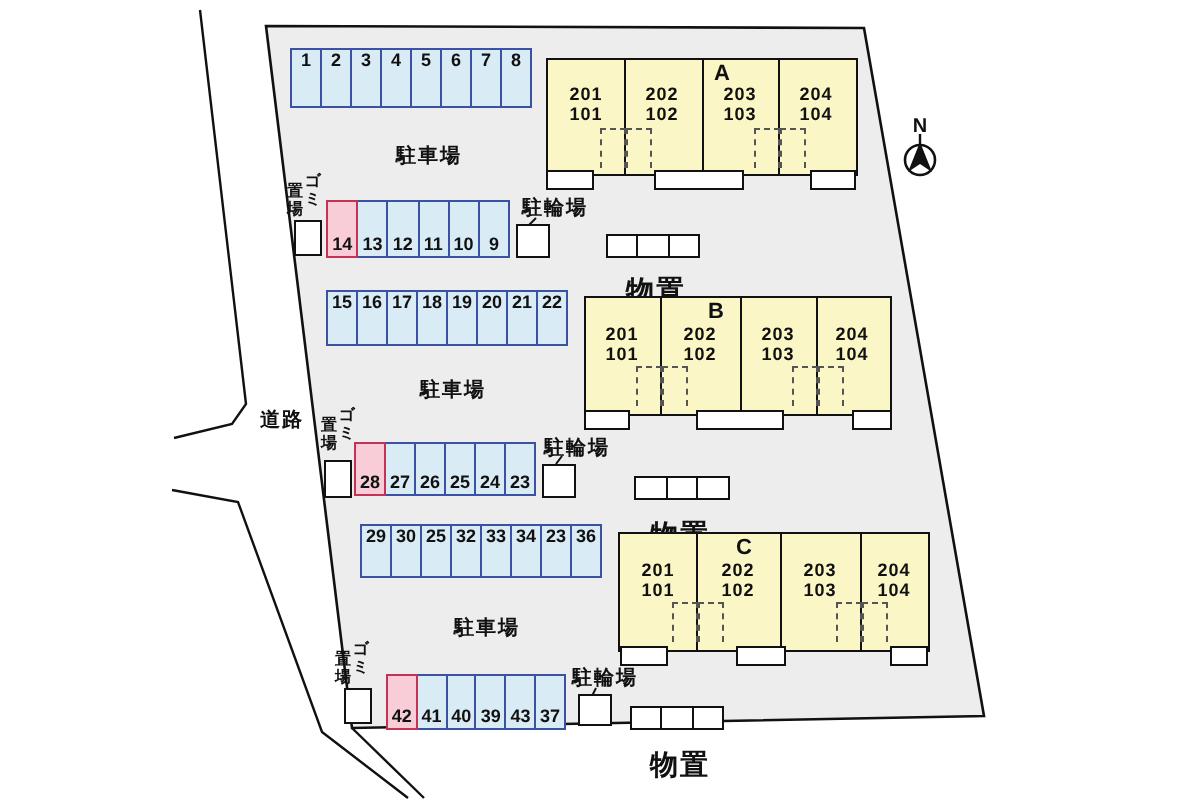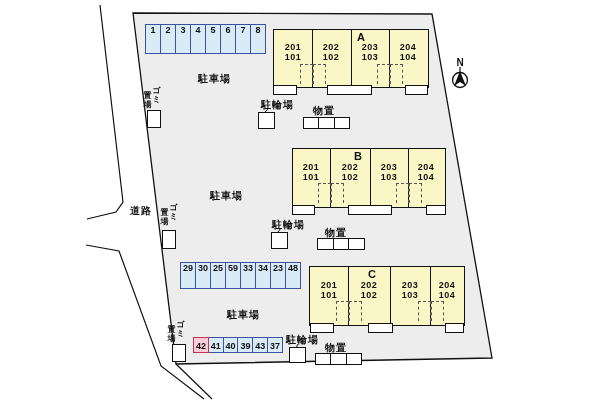--- a/index.html
+++ b/index.html
@@ -2,21 +2,21 @@
 <html><head>
 <meta charset="utf-8">
 <style>
   html,body{margin:0;padding:0;background:#fff;}
   #plan{position:relative;width:600px;height:400px;background:#fff;overflow:hidden;
         font-family:"Liberation Sans","DejaVu Sans",sans-serif;color:#111;}
   #bg{position:absolute;left:0;top:0;z-index:0;}
   .abs{position:absolute;z-index:2;}
   .jp{font-weight:bold;color:#111;white-space:nowrap;}
   .lbl10{font-size:10px;line-height:11px;letter-spacing:1px;}
-  .lbl9{font-size:10px;line-height:10px;letter-spacing:1px;}
+  .lbl9{font-size:14px;line-height:10px;letter-spacing:1px;margin-top:34px;}
   
   .row{position:absolute;display:flex;z-index:2;}
   .stall{flex:1 1 0;margin-left:-1px;border:1px solid #3b51a3;background:#d9ebf5;
          display:flex;justify-content:center;position:relative;}
   .stall:first-child{margin-left:0;}
   .stall.pink{background:#f8cdd8;border-color:#c23354;z-index:3;}
   .row.num-top .stall{align-items:flex-start;}
   .row.num-bottom .stall{align-items:flex-end;}
   .num{font-size:9px;line-height:11px;font-weight:bold;color:#111;}
   
@@ -85,20 +85,40 @@
         <span class="num">8</span>
       </div>
   </div>
 
   <div class="abs jp lbl10" style="left:198px;top:73px;">駐車場</div>
 
   <div class="vcol" style="left:152px;top:87px;">ゴミ</div>
   <div class="vcol" style="left:143px;top:92px;">置場</div>
   <div class="whitebox" style="left:147px;top:110px;width:12px;height:16px;"></div>
 
+  <div class="row num-bottom" style="left:163px;top:100px;width:92px;height:29px;">
+    <div class="stall pink">
+        <span class="num">14</span>
+      </div>
+    <div class="stall">
+        <span class="num">13</span>
+      </div>
+    <div class="stall">
+        <span class="num">12</span>
+      </div>
+    <div class="stall">
+        <span class="num">11</span>
+      </div>
+    <div class="stall">
+        <span class="num">10</span>
+      </div>
+    <div class="stall">
+        <span class="num">9</span>
+      </div>
+  </div>
 
   <div class="abs jp lbl10" style="left:261px;top:99px;">駐輪場</div>
   <div class="whitebox" style="left:258px;top:112px;width:15px;height:15px;"></div>
 
   <div class="abs jp lbl9" style="left:313px;top:106px;">物置</div>
   <div class="storage-box" style="left:303px;top:117px;width:45px;height:10px;">
     <div class="cell"></div>
     <div class="cell"></div>
     <div class="cell"></div>
   </div>
@@ -122,27 +142,73 @@
       <span>104</span></div>
     <div class="porch" style="left:26px;top:34px;"></div>
     <div class="porch" style="left:39px;top:34px;"></div>
     <div class="porch" style="left:103px;top:34px;"></div>
     <div class="porch" style="left:116px;top:34px;"></div>
   </div>
   <div class="step" style="left:273px;top:85px;width:22px;"></div>
   <div class="step" style="left:327px;top:85px;width:43px;"></div>
   <div class="step" style="left:405px;top:85px;width:21px;"></div>
 
+  <div class="row num-top" style="left:163px;top:145px;width:121px;height:28px;">
+    <div class="stall">
+        <span class="num">15</span>
+      </div>
+    <div class="stall">
+        <span class="num">16</span>
+      </div>
+    <div class="stall">
+        <span class="num">17</span>
+      </div>
+    <div class="stall">
+        <span class="num">18</span>
+      </div>
+    <div class="stall">
+        <span class="num">19</span>
+      </div>
+    <div class="stall">
+        <span class="num">20</span>
+      </div>
+    <div class="stall">
+        <span class="num">21</span>
+      </div>
+    <div class="stall">
+        <span class="num">22</span>
+      </div>
+  </div>
 
   <div class="abs jp lbl10" style="left:210px;top:190px;">駐車場</div>
 
   <div class="vcol" style="left:169px;top:204px;">ゴミ</div>
   <div class="vcol" style="left:160px;top:209px;">置場</div>
   <div class="whitebox" style="left:162px;top:230px;width:12px;height:17px;"></div>
 
+  <div class="row num-bottom" style="left:177px;top:221px;width:91px;height:27px;">
+    <div class="stall pink">
+        <span class="num">28</span>
+      </div>
+    <div class="stall">
+        <span class="num">27</span>
+      </div>
+    <div class="stall">
+        <span class="num">26</span>
+      </div>
+    <div class="stall">
+        <span class="num">25</span>
+      </div>
+    <div class="stall">
+        <span class="num">24</span>
+      </div>
+    <div class="stall">
+        <span class="num">23</span>
+      </div>
+  </div>
 
   <div class="abs jp lbl10" style="left:272px;top:219px;">駐輪場</div>
   <div class="whitebox" style="left:271px;top:232px;width:15px;height:15px;"></div>
 
   <div class="abs jp lbl9" style="left:325px;top:228px;">物置</div>
   <div class="storage-box" style="left:317px;top:238px;width:46px;height:10px;">
     <div class="cell"></div>
     <div class="cell"></div>
     <div class="cell"></div>
   </div>
@@ -177,43 +243,43 @@
     <div class="stall">
         <span class="num">29</span>
       </div>
     <div class="stall">
         <span class="num">30</span>
       </div>
     <div class="stall">
         <span class="num">25</span>
       </div>
     <div class="stall">
-        <span class="num">59</span>
+        <span class="num">32</span>
       </div>
     <div class="stall">
         <span class="num">33</span>
       </div>
     <div class="stall">
         <span class="num">34</span>
       </div>
     <div class="stall">
         <span class="num">23</span>
       </div>
     <div class="stall">
-        <span class="num">48</span>
+        <span class="num">36</span>
       </div>
   </div>
 
   <div class="abs jp lbl10" style="left:227px;top:309px;">駐車場</div>
 
   <div class="vcol" style="left:176px;top:321px;">ゴミ</div>
   <div class="vcol" style="left:167px;top:326px;">置場</div>
   <div class="whitebox" style="left:172px;top:344px;width:12px;height:16px;"></div>
 
-  <div class="row num-bottom" style="left:193px;top:337px;width:90px;height:16px;">
+  <div class="row num-bottom" style="left:193px;top:337px;width:90px;height:28px;">
     <div class="stall pink">
         <span class="num">42</span>
       </div>
     <div class="stall">
         <span class="num">41</span>
       </div>
     <div class="stall">
         <span class="num">40</span>
       </div>
     <div class="stall">

